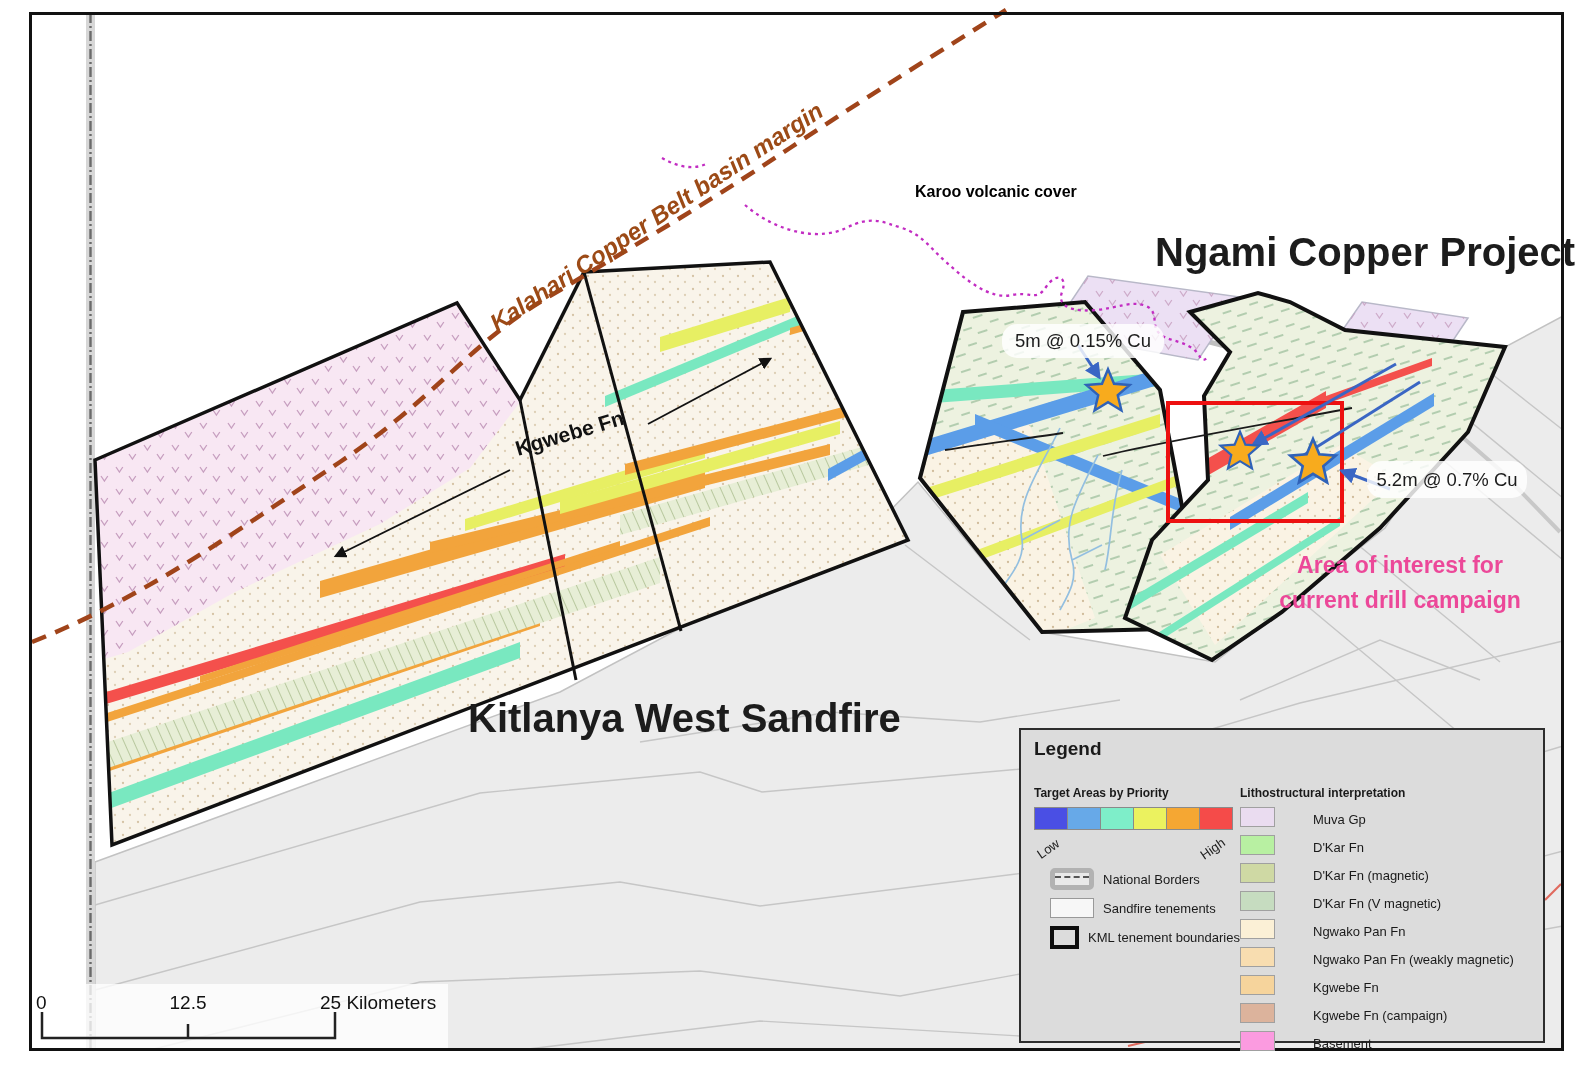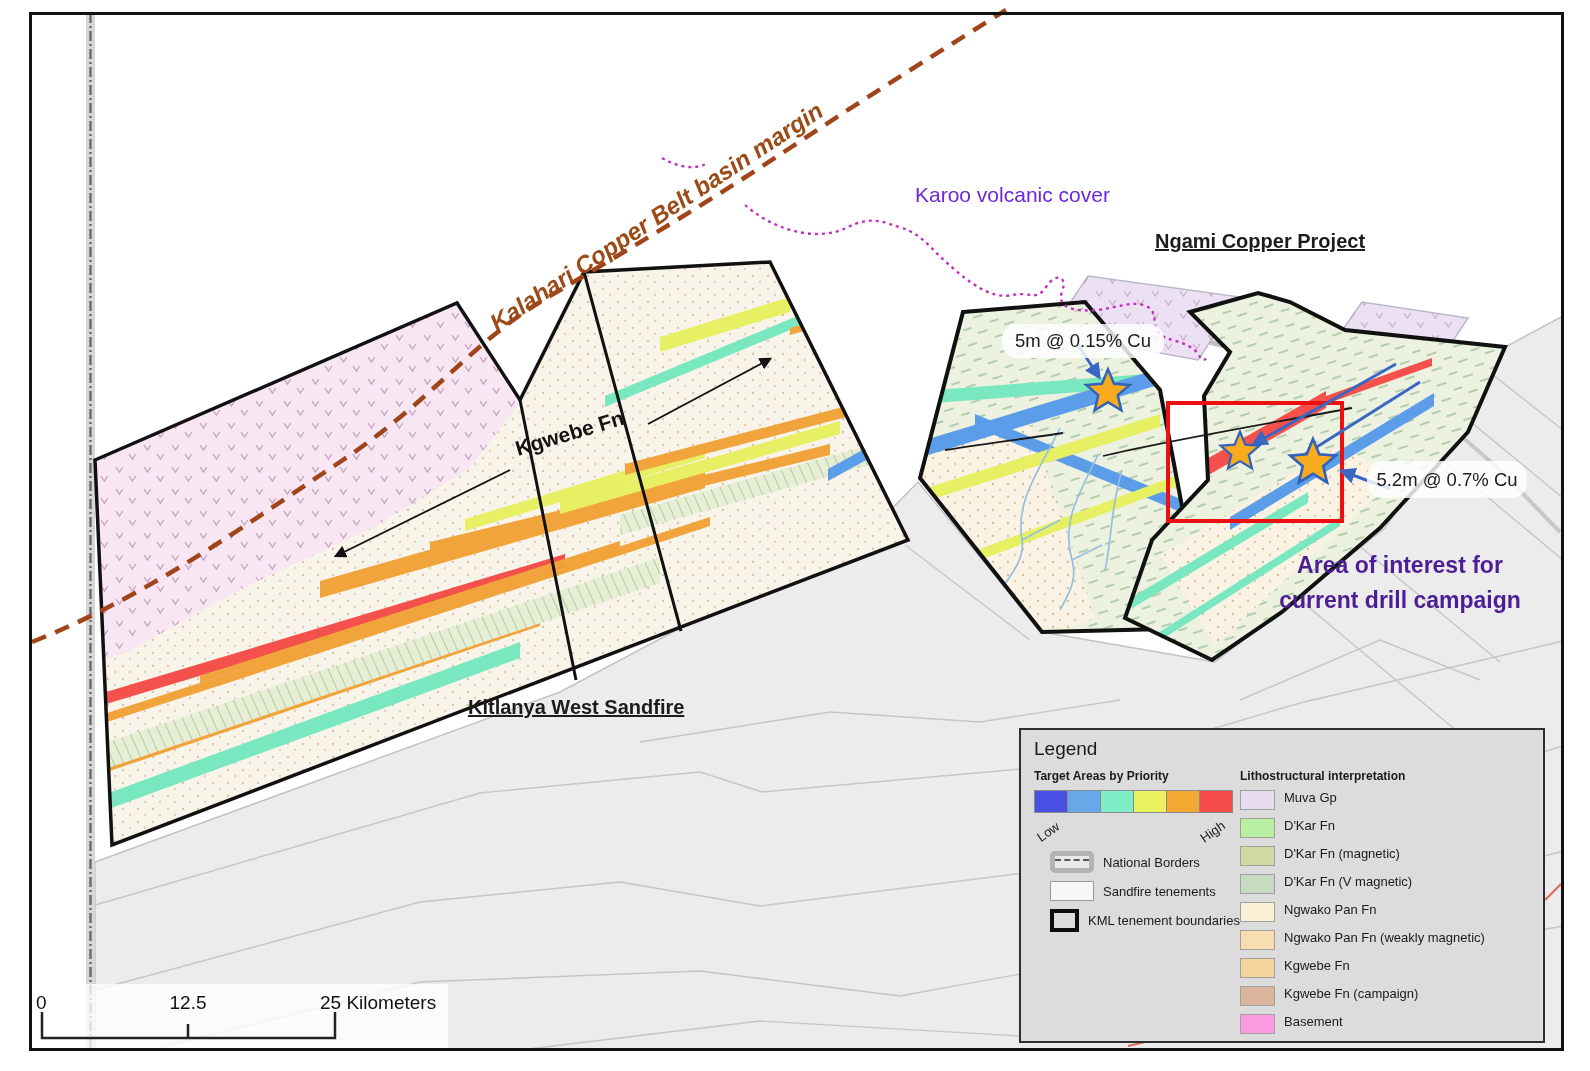--- a/index.html
+++ b/index.html
@@ -1,44 +1,44 @@
 <!DOCTYPE html>
 <html><head>
 <meta charset="utf-8">
 <style>
   html,body{margin:0;padding:0;background:#fff;}
   .canvas{position:relative;width:1590px;height:1071px;background:#fff;overflow:hidden;
           font-family:"Liberation Sans",sans-serif;}
   .canvas svg{position:absolute;left:0;top:0;}
   .overlay{position:absolute;box-sizing:border-box;}
-  .proj-title{font-size:20px;font-weight:600;color:#1c1c1c;white-space:nowrap;text-decoration:underline;}
-  .karoo{font-size:21px;font-weight:400;color:#6d28d9;white-space:nowrap;}
+  .proj-title{font-size:40px;font-weight:600;color:#1c1c1c;white-space:nowrap;}
+  .karoo{font-size:16px;font-weight:700;color:#000000;white-space:nowrap;}
   .ann{background:rgba(255,255,255,0.82);color:#1c1c1c;font-size:18.5px;
        display:flex;align-items:center;justify-content:center;white-space:nowrap;border-radius:15px;}
-  .aoi{color:#4c1d95;font-size:23px;font-weight:600;text-align:center;line-height:35px;white-space:nowrap;}
+  .aoi{color:#ec4899;font-size:23px;font-weight:600;text-align:center;line-height:35px;white-space:nowrap;}
   
   .legend{left:1019px;top:728px;width:526px;height:315px;background:#dcdcdc;
           border:2px solid #2e2e2e;padding:8px 0 0 13px;color:#1a1a1a;}
-  .leg-title{font-size:19px;font-weight:normal;margin-bottom:9px;}
+  .leg-title{font-size:19px;font-weight:bold;margin-bottom:26px;}
   .leg-cols{display:flex;}
   .col-l{width:206px;}
   .col-r{width:295px;}
   .sec-h{font-size:12px;font-weight:bold;margin-bottom:7px;}
   .ramp{display:flex;}
   .ramp span{width:32px;height:21px;border:1px solid #8a8a8a;border-left:none;}
   .ramp span:first-child{border-left:1px solid #8a8a8a;}
   .lowhigh{display:flex;justify-content:space-between;padding:10px 10px 0 6px;height:28px;}
   .lowhigh span{display:inline-block;transform:rotate(-35deg);font-size:13px;color:#222;}
   .symrow{display:flex;align-items:center;margin-bottom:8px;margin-left:16px;}
   .symrow .lbl,.lith-row .lbl{font-size:13px;margin-left:9px;white-space:nowrap;}
   .sym-nb{width:34px;height:12px;border:5px solid #b2b2b2;border-radius:5px;background:#e9e9e9;position:relative;}
   .sym-nb:after{content:"";position:absolute;left:0;right:0;top:3px;border-top:2px dashed #555;}
   .sym-sand{width:42px;height:18px;background:#f7f7f7;border:1px solid #999;}
   .sym-kml{width:40px;height:15px;border:4px solid #0d0d0d;}
-  .lith-row{display:flex;align-items:flex-start;margin-bottom:8px;}
+  .lith-row{display:flex;align-items:flex-end;margin-bottom:8px;gap:29px;}
   .lith-row .sw{width:33px;height:18px;border:1px solid #a0a0a0;flex:0 0 auto;}
 </style>
 </head>
 <body>
 
 <div class="canvas">
 
 <svg width="1590" height="1071" viewBox="0 0 1590 1071">
   <defs>
     <pattern id="dots" width="15" height="13" patternUnits="userSpaceOnUse">

